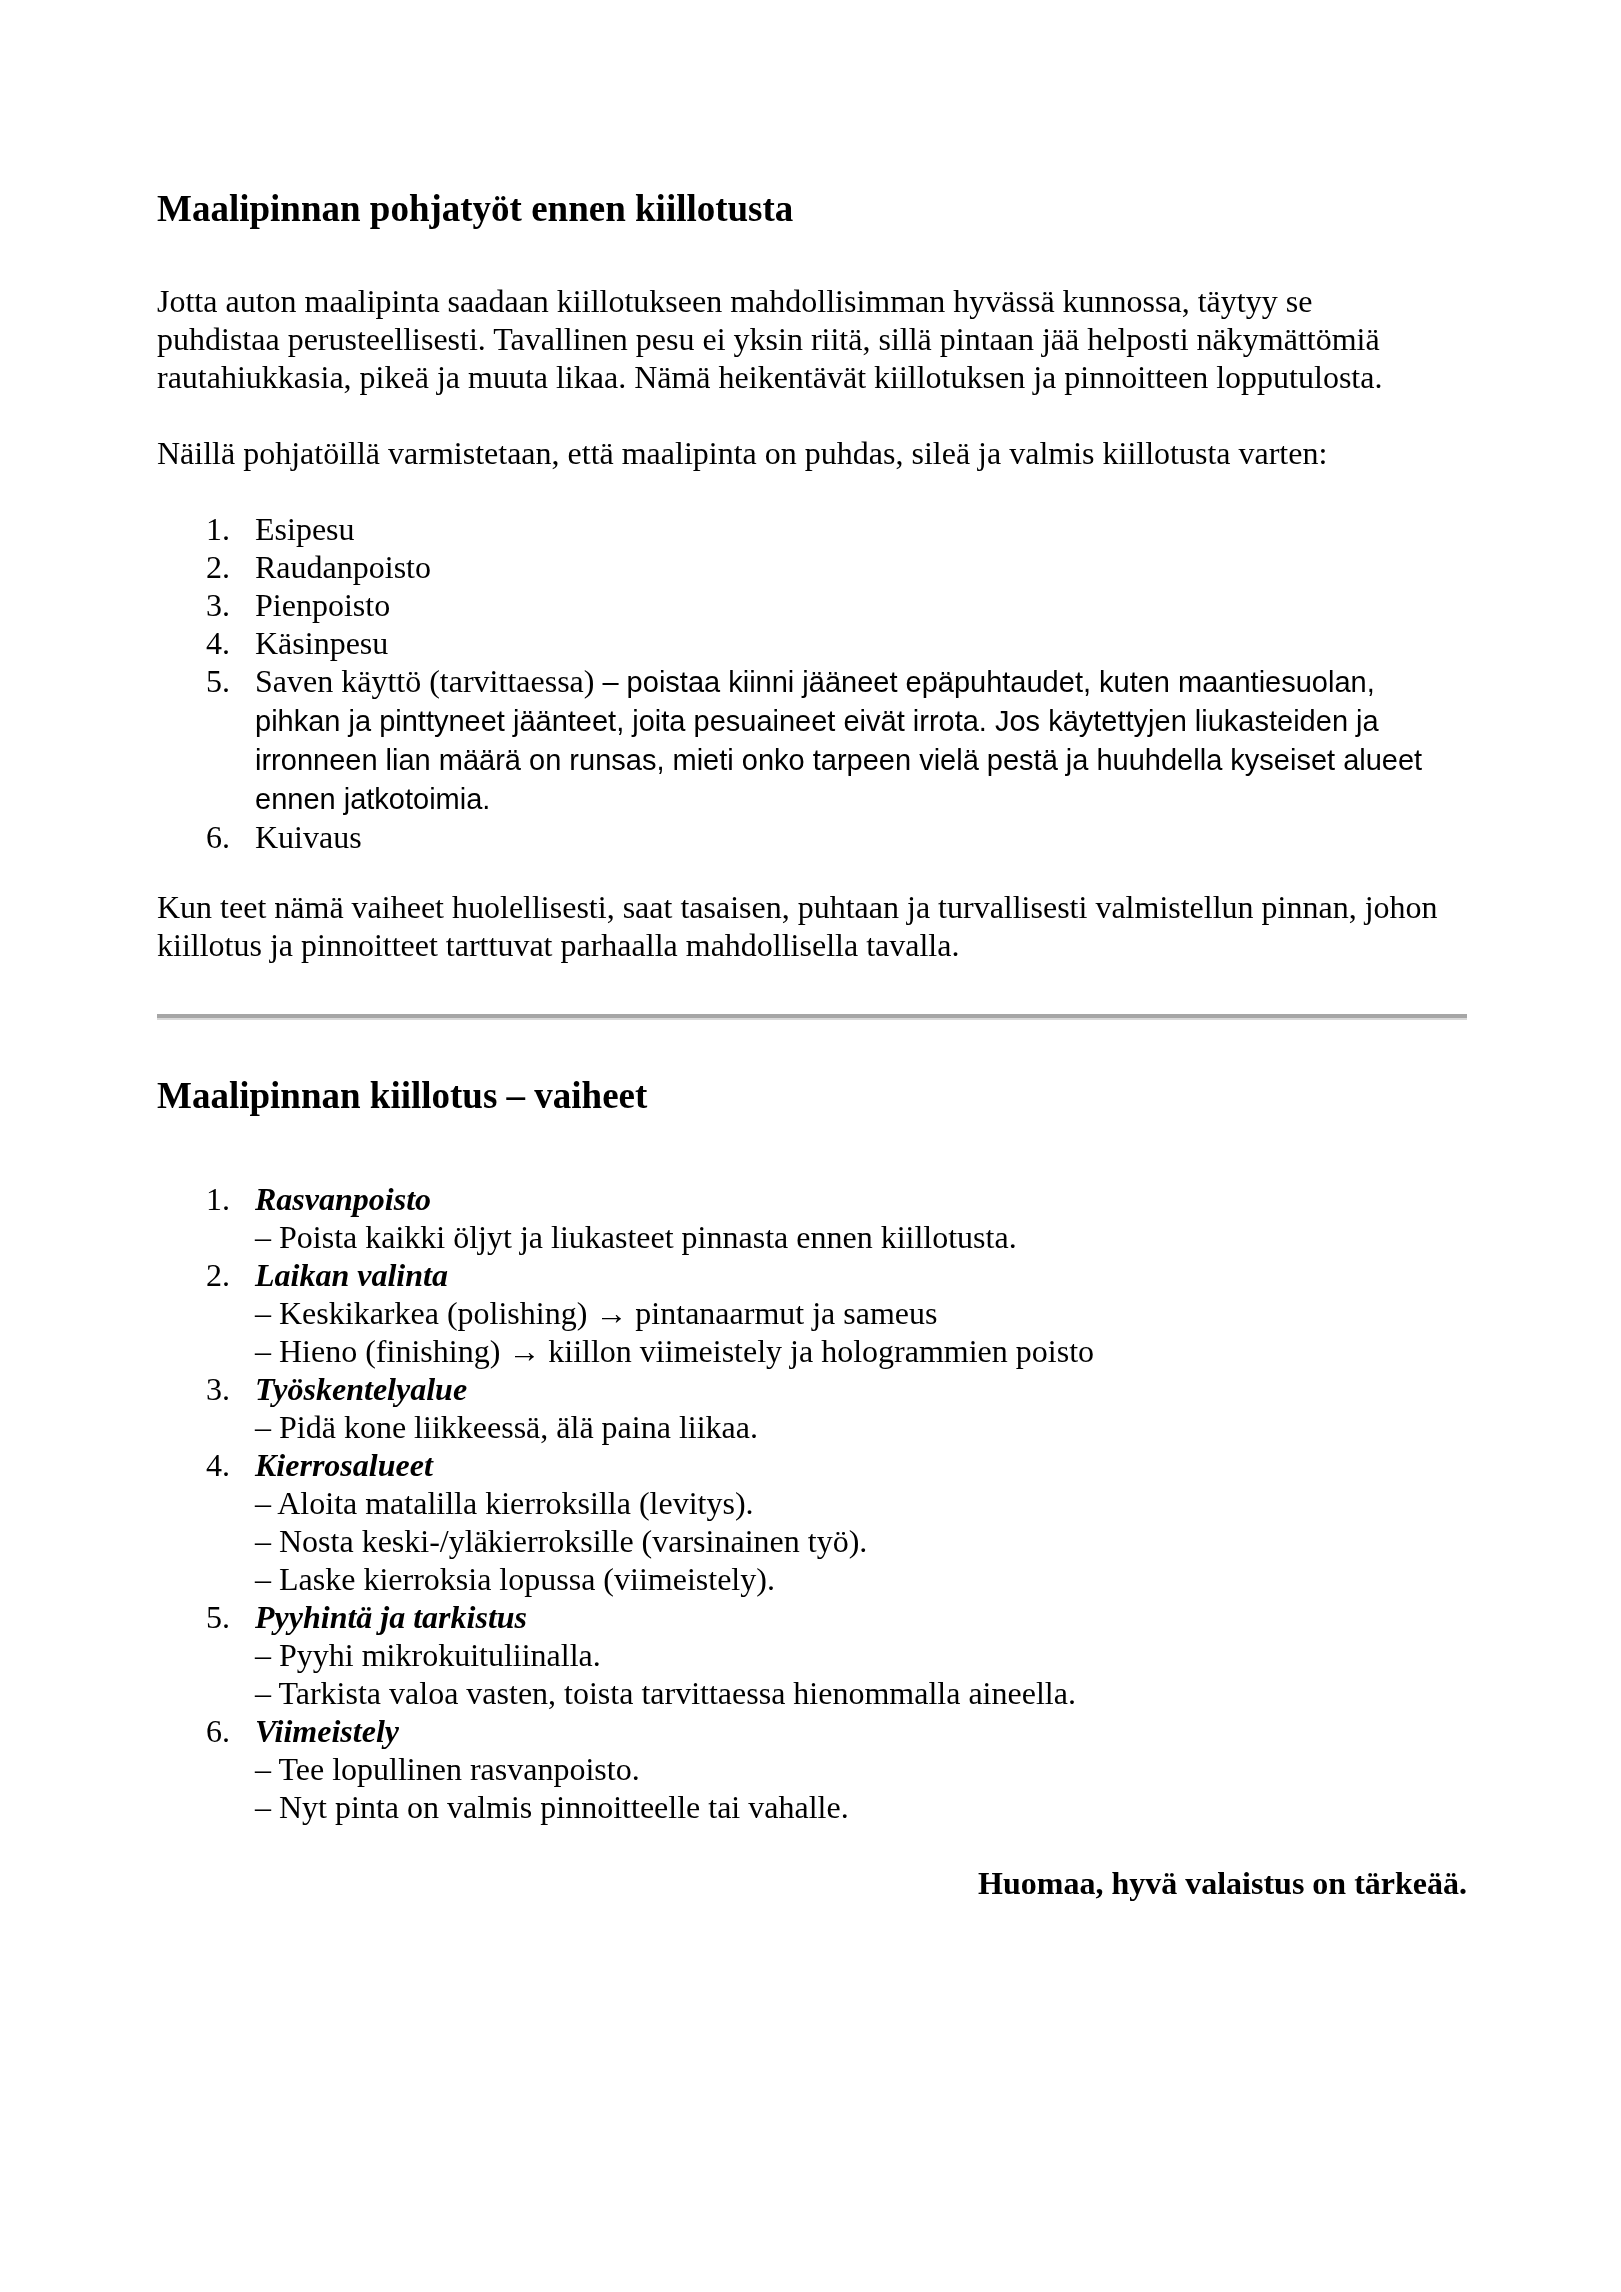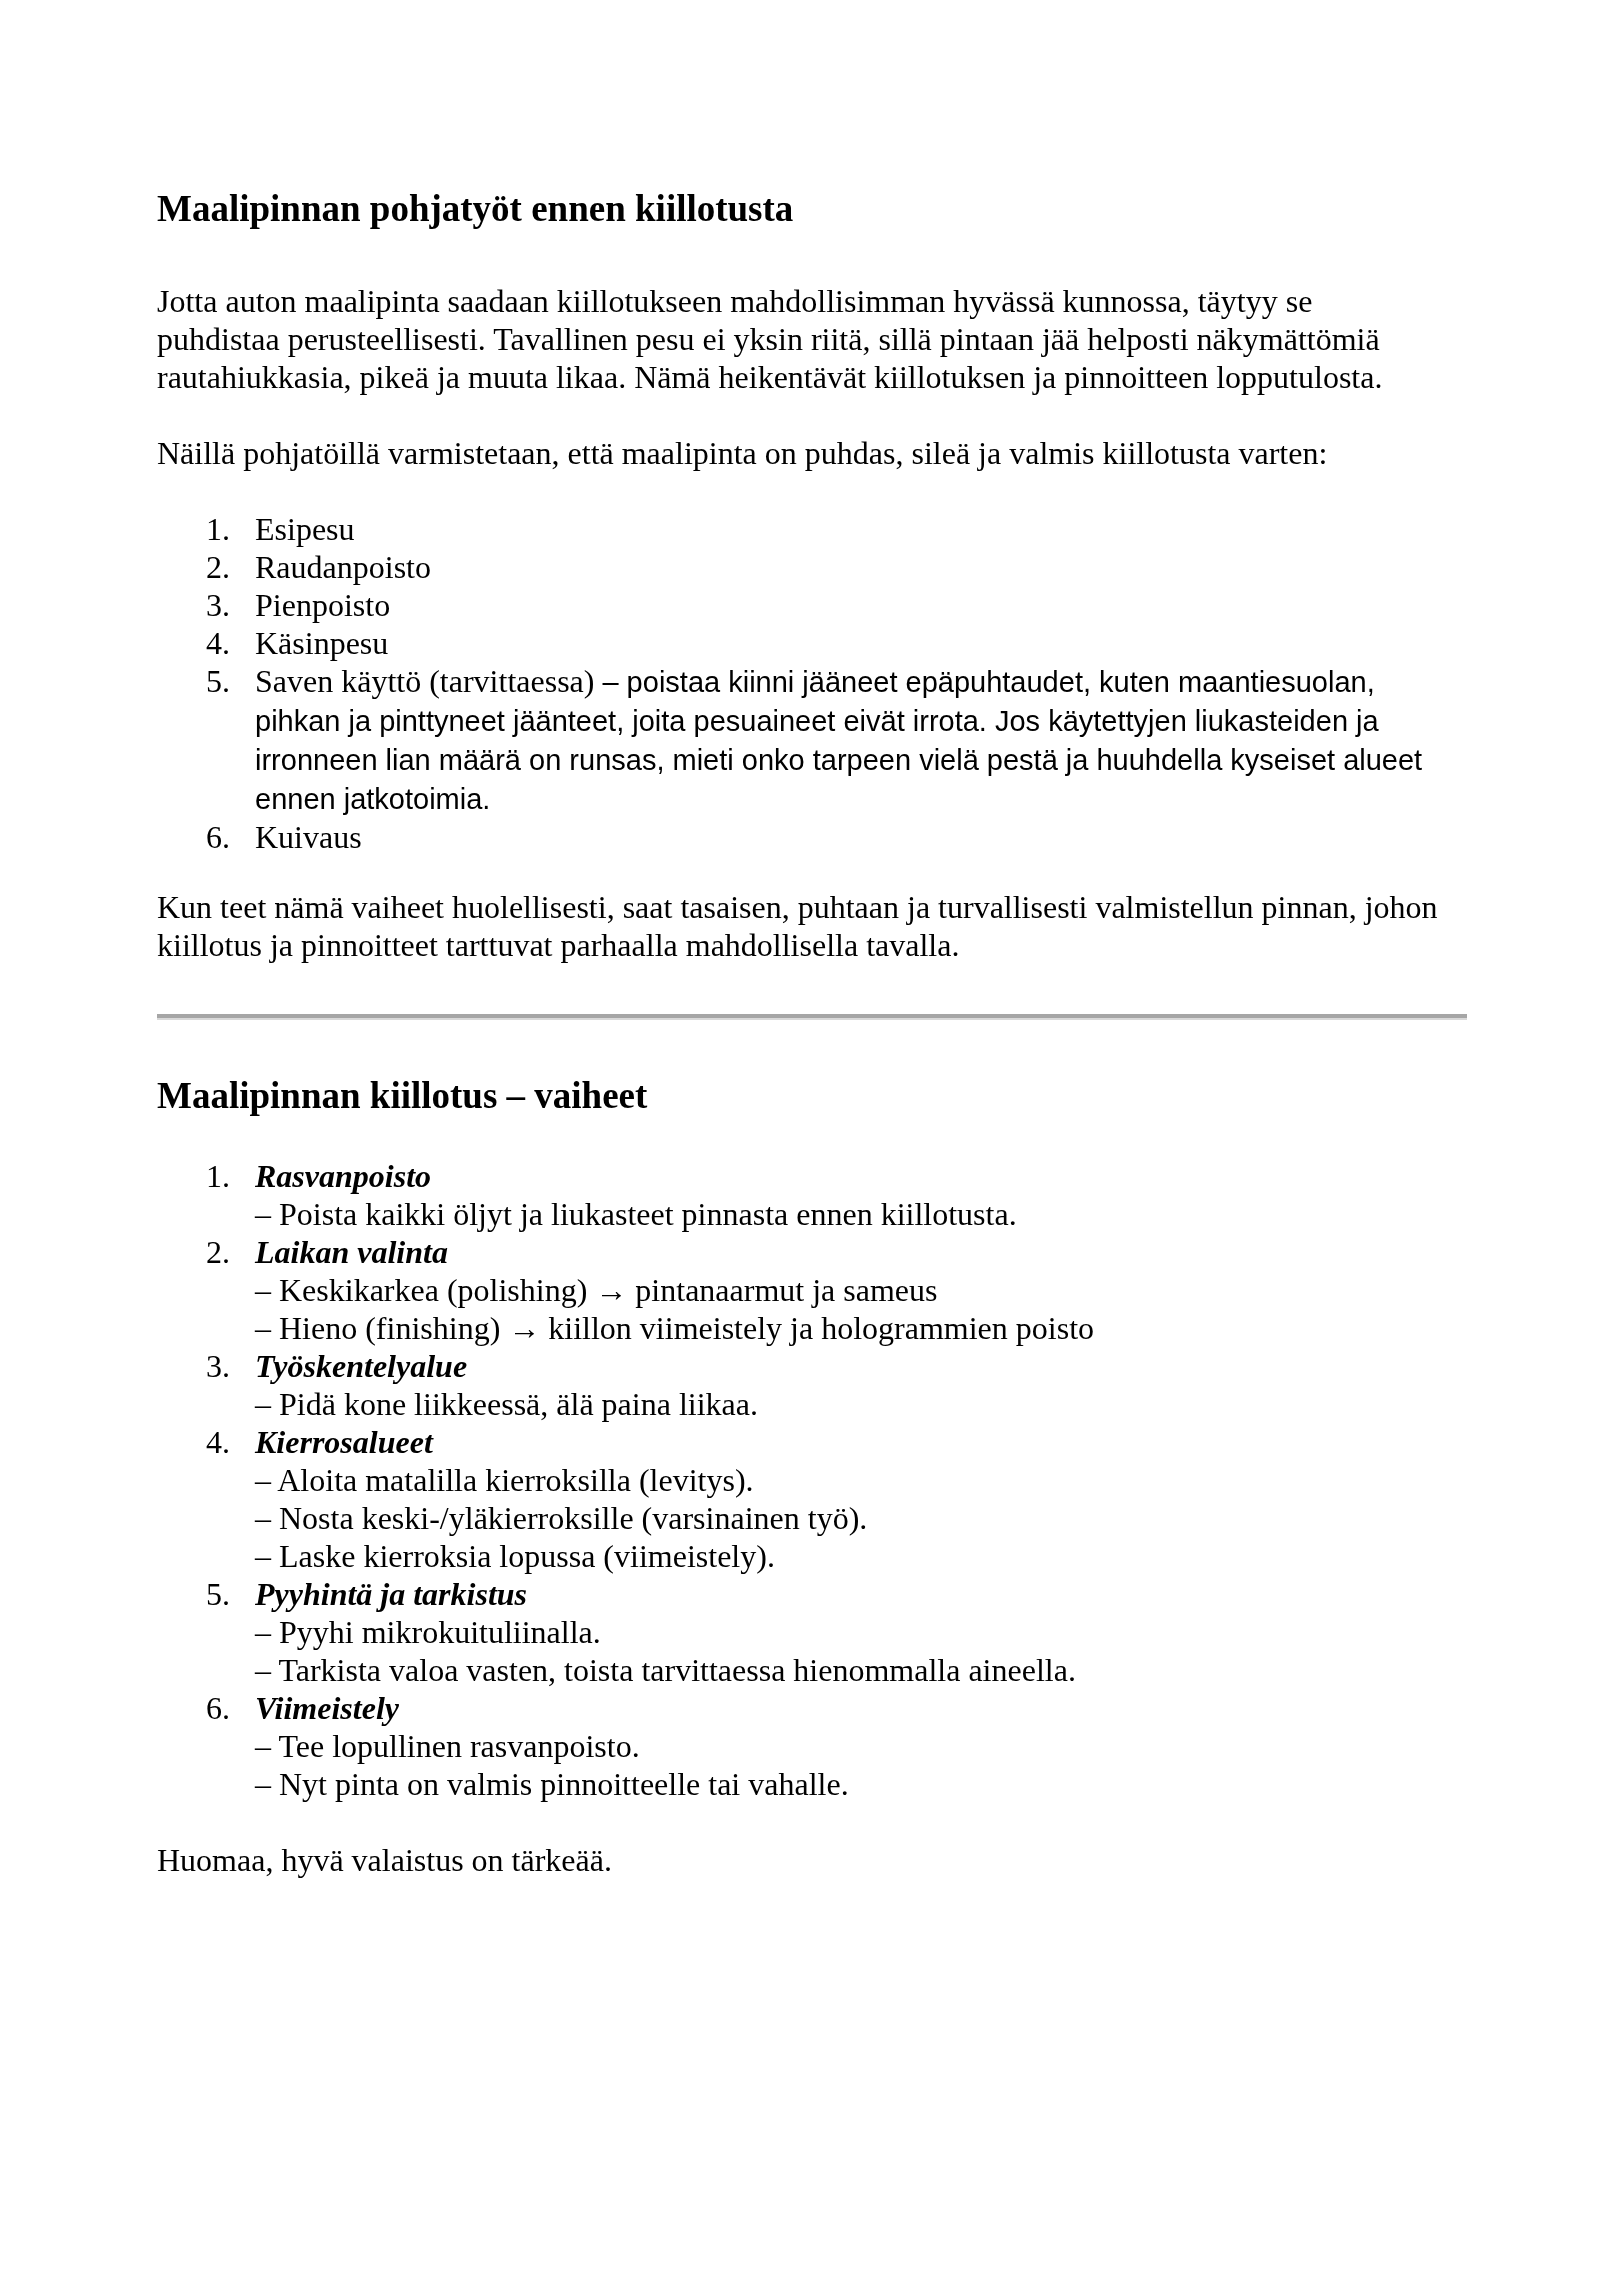--- a/index.html
+++ b/index.html
@@ -22,21 +22,21 @@
     padding: 186px 154px 0 157px;
   }
   h1.doc-heading {
     font-family: "Liberation Serif", serif;
     font-size: 37px;
     line-height: 45px;
     font-weight: bold;
     margin: 0;
   }
   #section1-title { margin-bottom: 51px; }
-  #section2-title { margin-top: 53px; margin-bottom: 39px; }
+  #section2-title { margin-top: 53px; margin-bottom: 62px; }
   .para { margin: 0 0 38px 0; }
   .para:last-child { margin-bottom: 0; }
   .lines .line {
     position: relative;
     line-height: 38px;
     white-space: nowrap;
   }
   .lines .line.indent { padding-left: 98px; }
   .lines .num {
     position: absolute;
@@ -49,24 +49,25 @@
     font-size: 29px;
   }
   .divider {
     height: 3.9px;
     background: #a6a6a6;
     border: 0;
     border-bottom: 2px solid #d9d9d9;
     margin: 50px 0 0 0;
   }
   .note {
-    font-weight: normal;
+    font-weight: bold;
     line-height: 38px;
     margin-top: 19px;
     white-space: nowrap;
+    text-align: right;
   }
   #list1 { margin-bottom: 32px; }
   #para2 { margin-bottom: 0; }
 </style>
 </head>
 <body>
 
 <div class="page">
 
   <h1 class="doc-heading" id="section1-title">Maalipinnan pohjatyöt ennen kiillotusta</h1>

